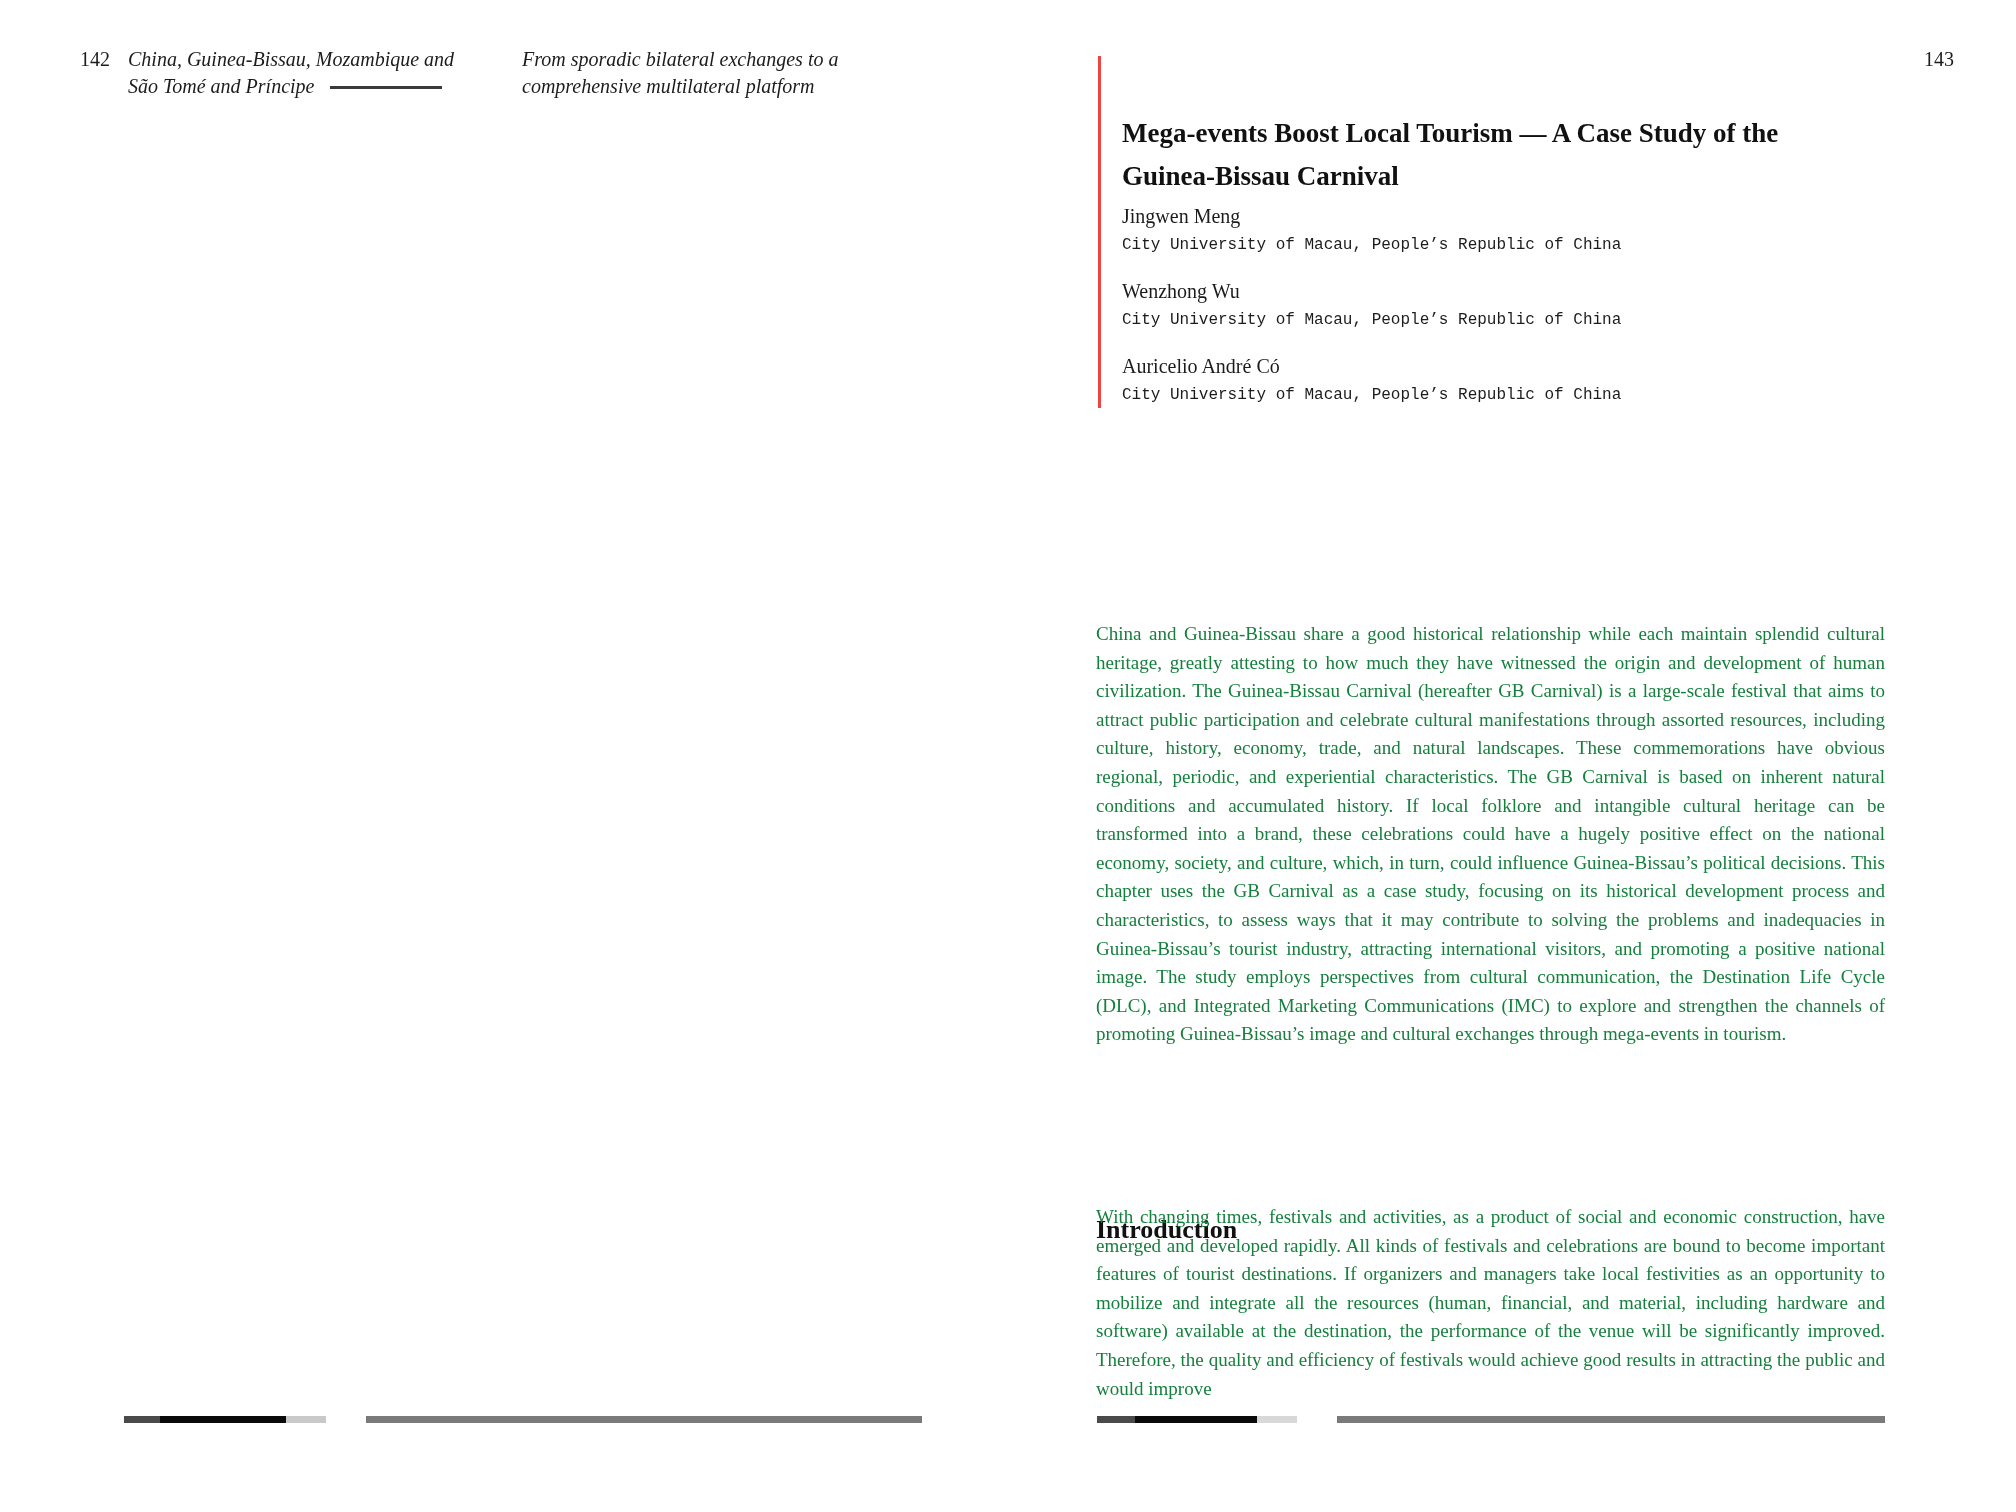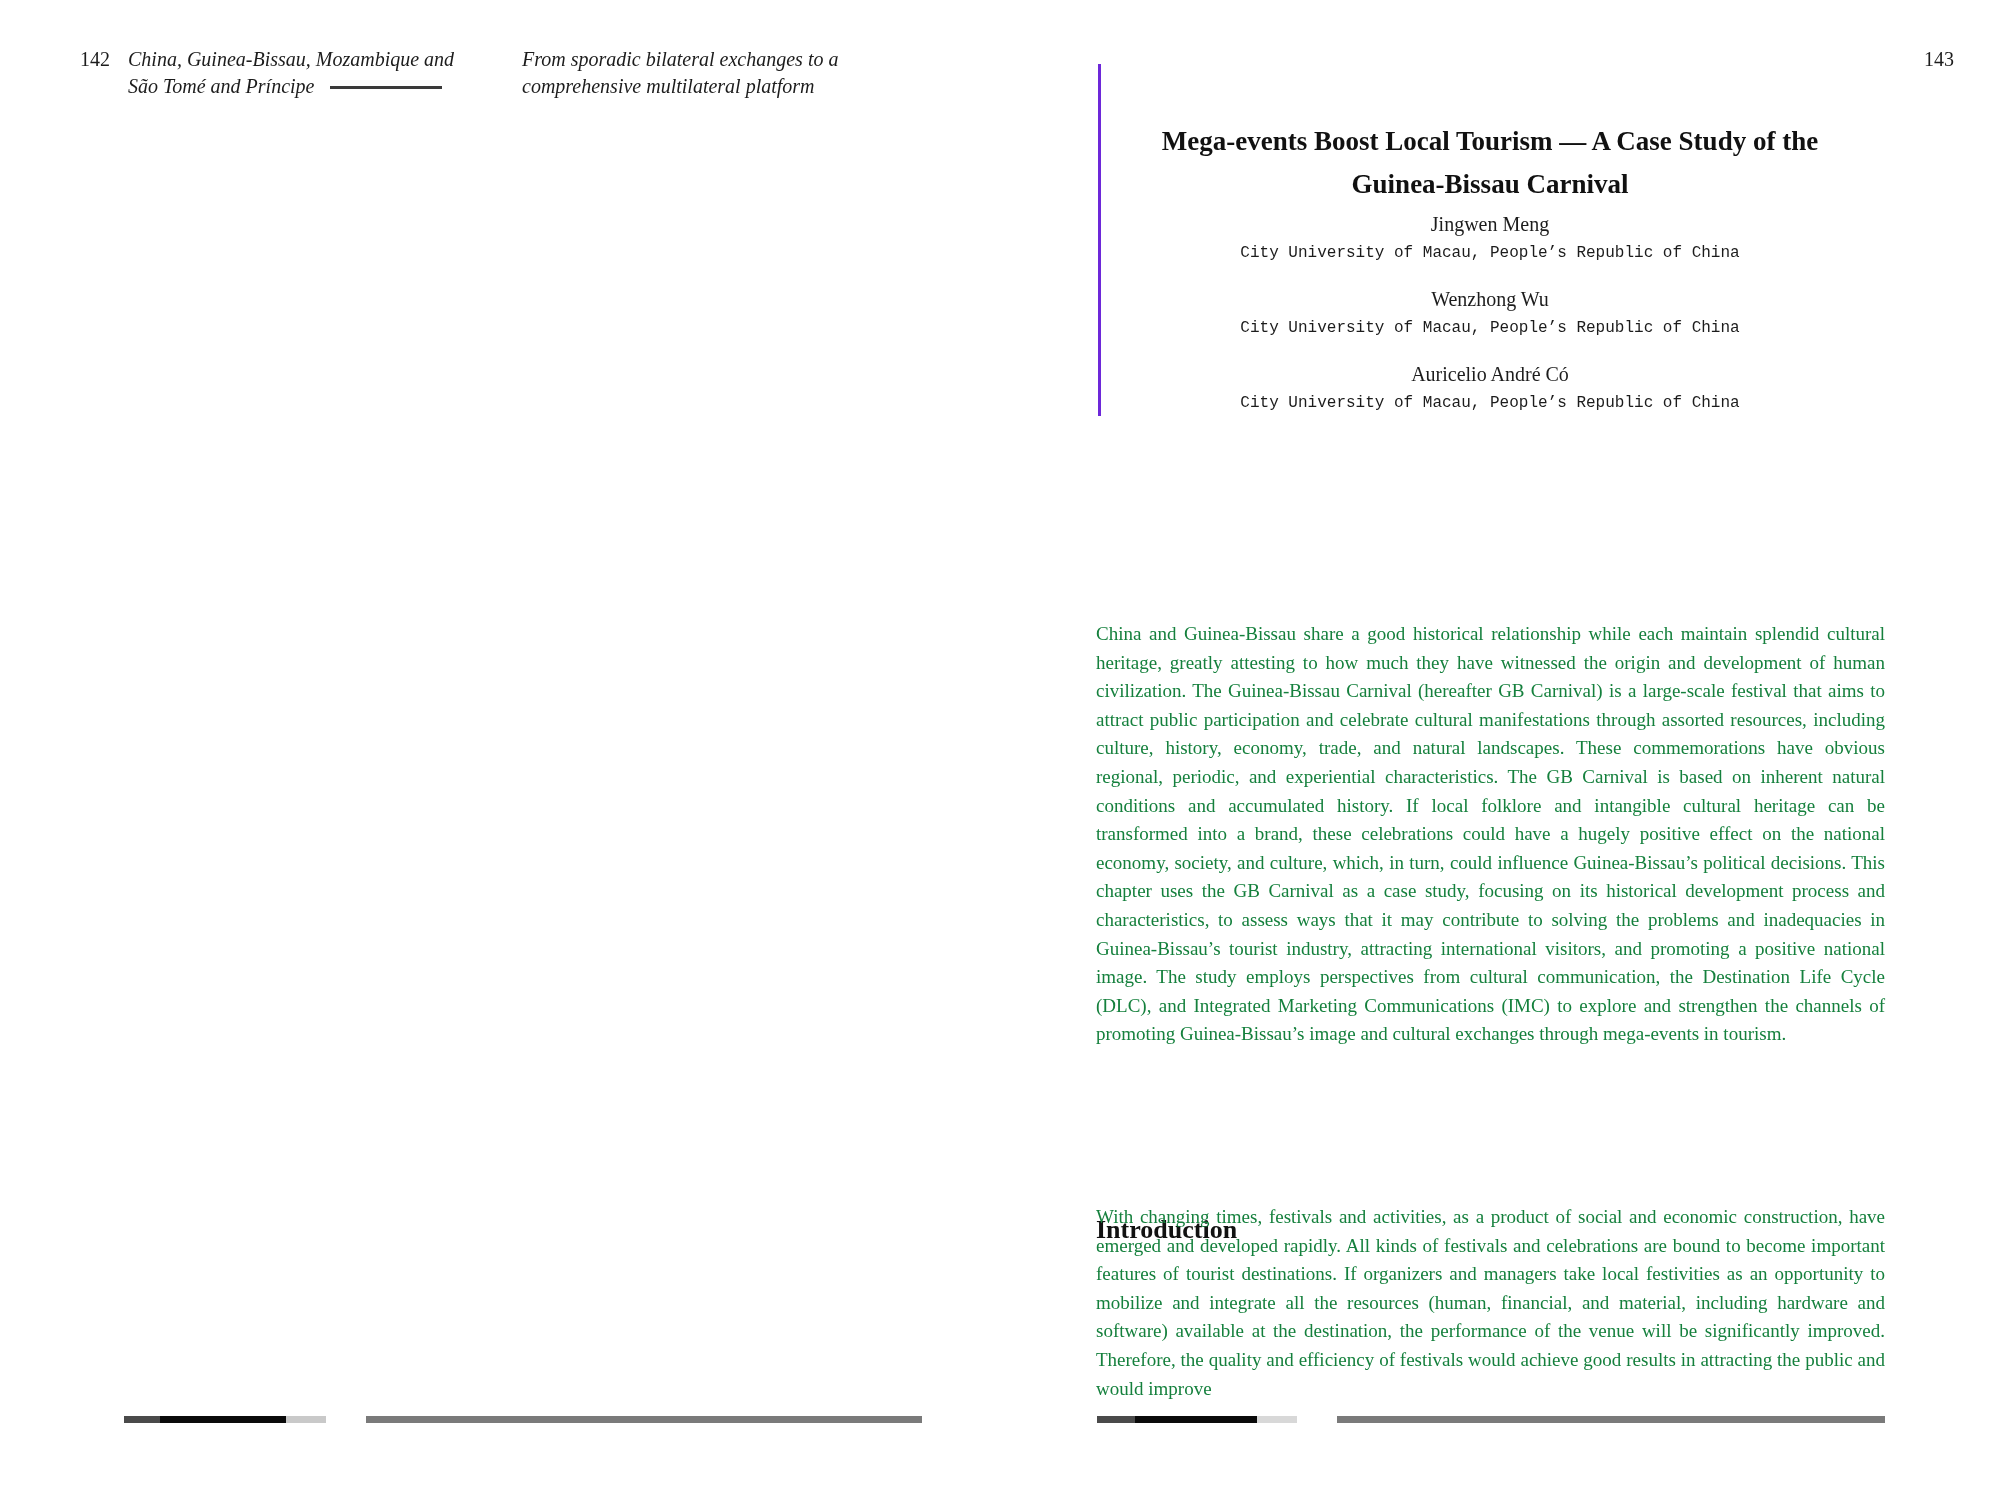--- a/index.html
+++ b/index.html
@@ -37,27 +37,26 @@
     left: 330px;
     top: 86px;
     width: 112px;
     height: 3px;
     background: #3a3a3a;
   }
   
   .title-block {
     position: absolute;
     left: 1098px;
-    top: 64px;
+    top: 56px;
     width: 760px;
     height: 352px;
-    border-left: 3px solid #6d28d9;
+    border-left: 3px solid #ef4444;
     padding-left: 21px;
     box-sizing: border-box;
-    text-align: center;
   }
   .article-title {
     margin: 56px 0 0 0;
     font-size: 27px;
     line-height: 43px;
     font-weight: bold;
     color: #111111;
   }
   .article-title .t-line { display: block; }
   .authors { margin-top: 4px; }

